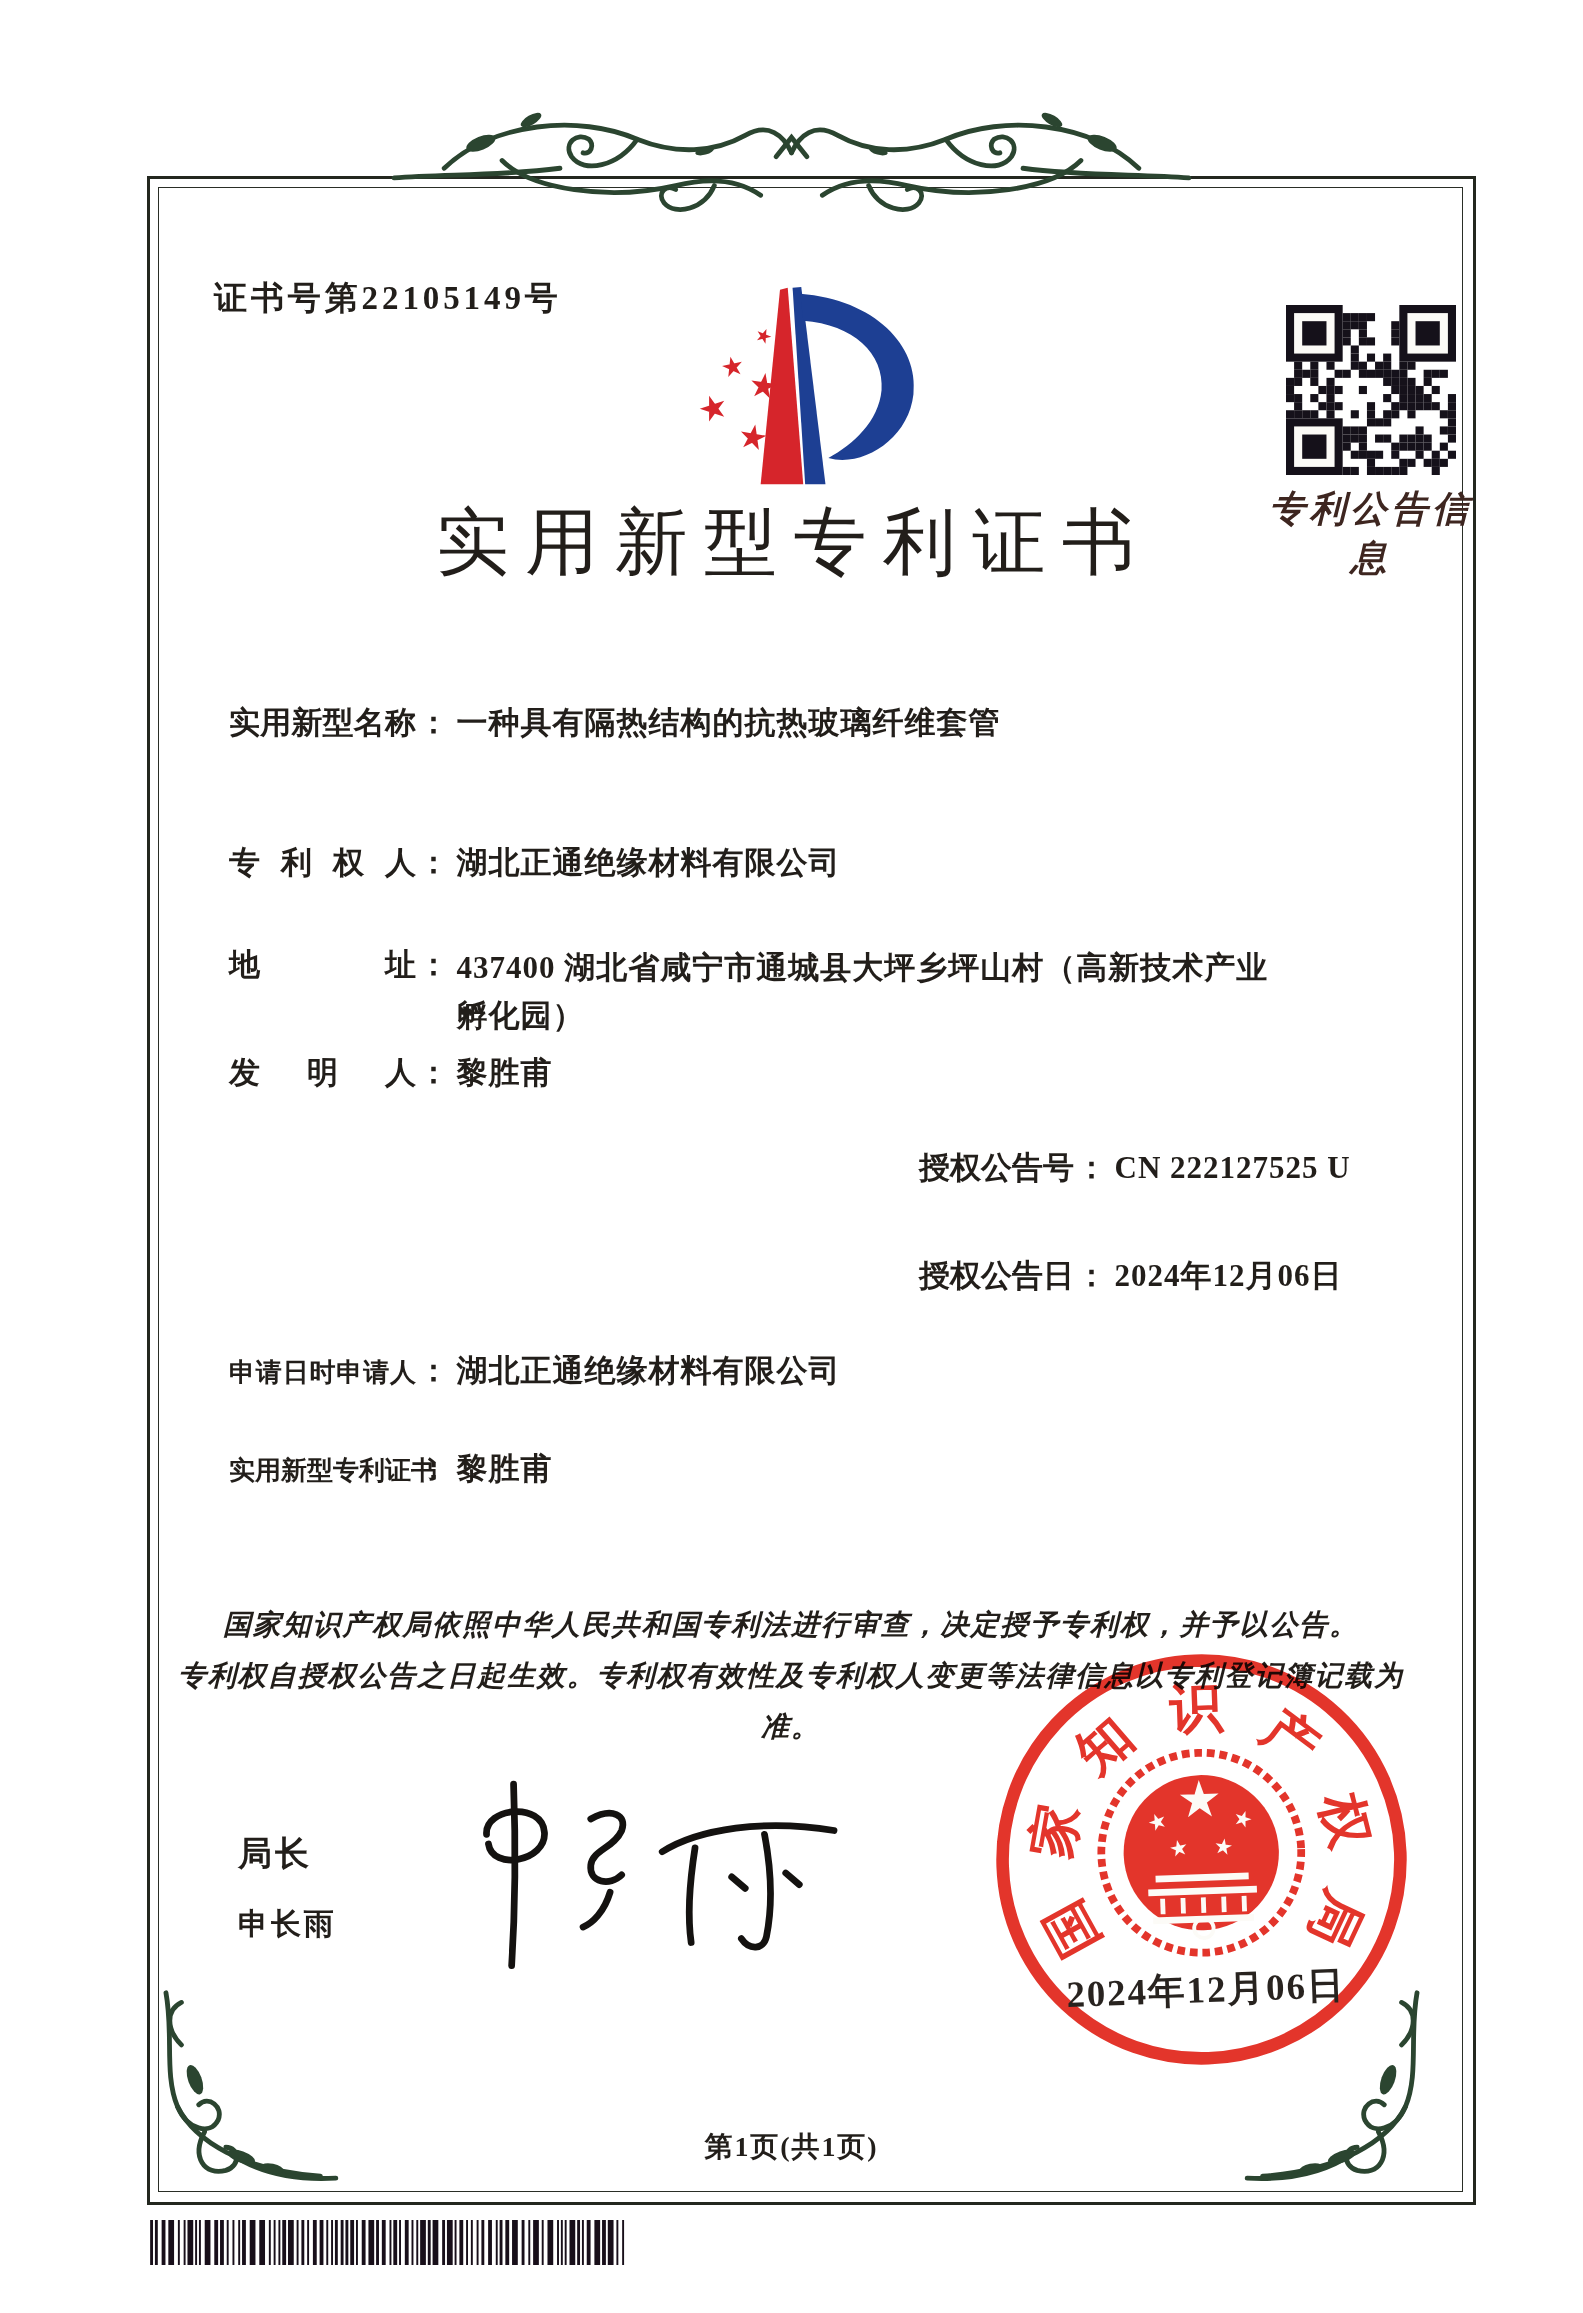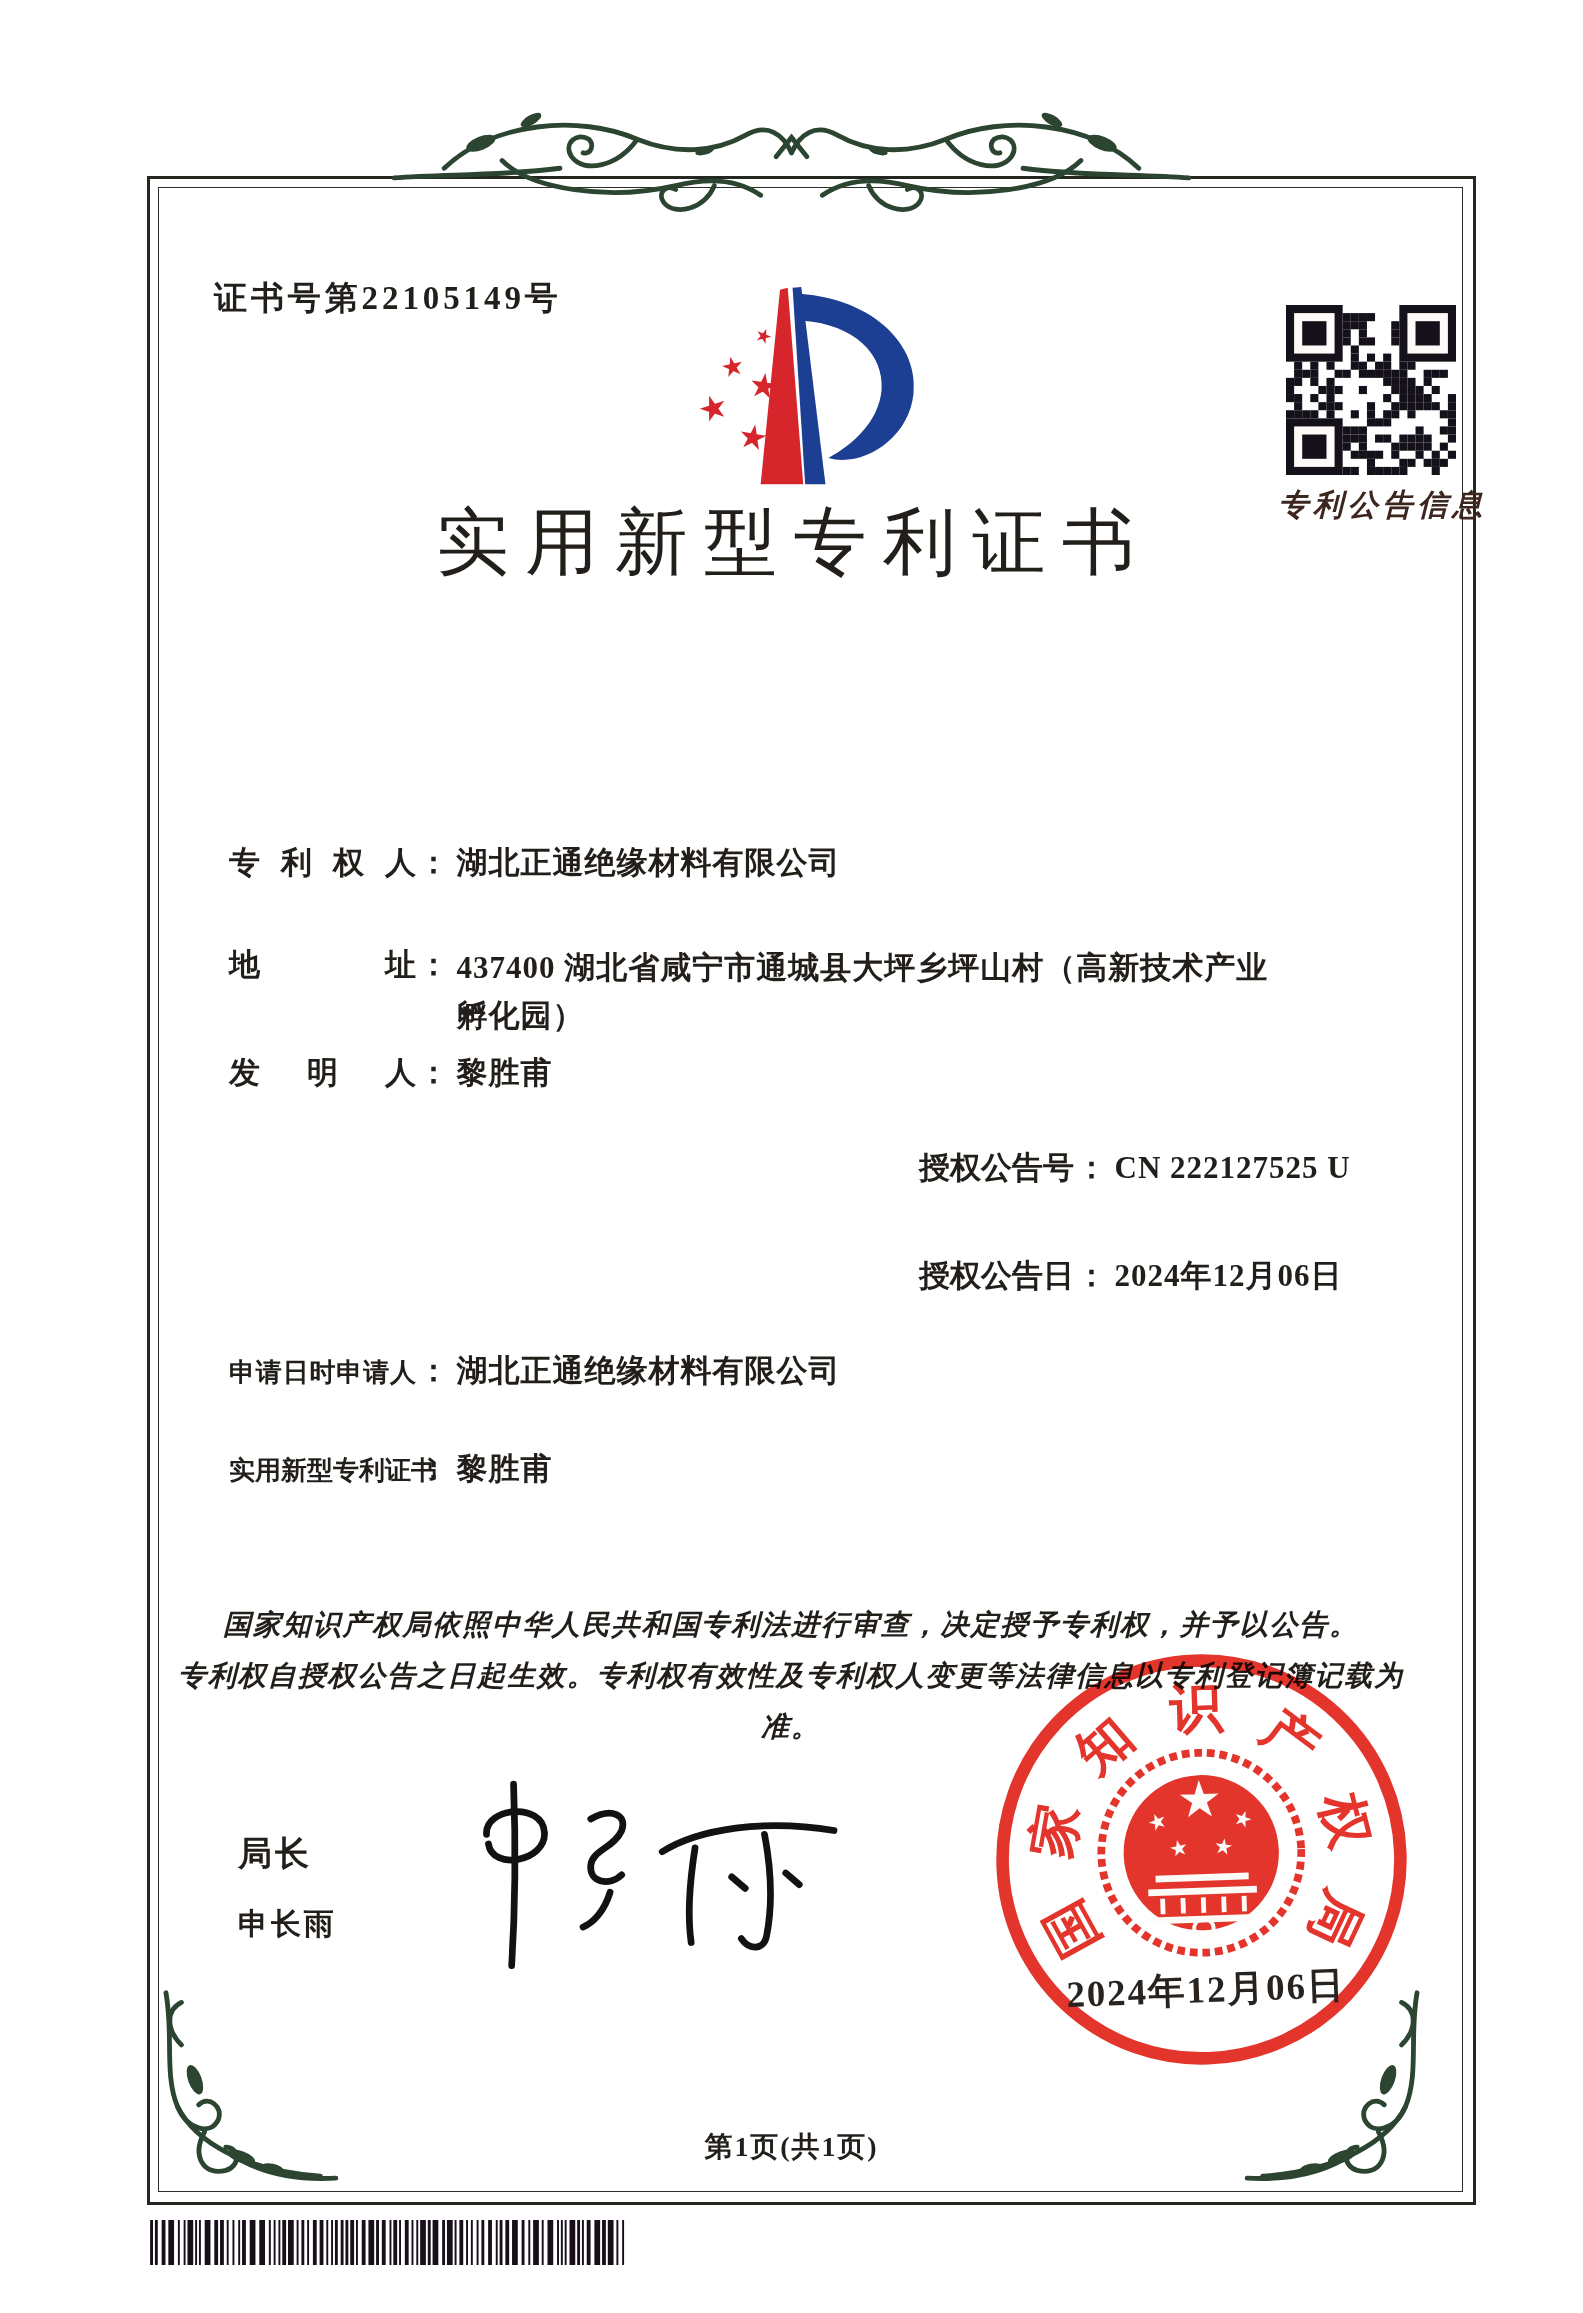--- a/index.html
+++ b/index.html
@@ -8,21 +8,21 @@
     background:#ffffff;overflow:hidden;
     font-family:"Liberation Serif","DejaVu Serif",serif;color:#221e1a;
   }
   .abs{position:absolute;}
   
   .frame-outer{left:147px;top:176px;width:1329px;height:2029px;border:3.9px solid #23271f;box-sizing:border-box;}
   .frame-inner{left:158px;top:187px;width:1305px;height:2005px;border:1.9px solid #2a2e26;box-sizing:border-box;}
   
   .cert-no{left:214px;top:276px;font-size:33px;font-weight:700;letter-spacing:3.9px;}
   .qr-wrap{left:1286px;top:305px;width:170px;height:170px;}
-  .qr-caption{left:1255px;top:485px;width:232px;text-align:right;font-size:30px;font-weight:700;font-style:italic;letter-spacing:4.8px;color:#3e2620;}
+  .qr-caption{left:1255px;top:485px;width:232px;text-align:center;font-size:36px;font-weight:700;font-style:italic;letter-spacing:4.8px;color:#3e2620;}
   .title{left:0;right:0;top:494px;text-align:center;font-size:73px;font-weight:400;letter-spacing:16.4px;padding-left:4px;}
   
   .row{left:229px;white-space:nowrap;font-size:31px;font-weight:600;}
   .row-r{left:919px;white-space:nowrap;font-size:31px;font-weight:600;}
   .flabel{display:inline-block;width:187px;text-align:justify;text-align-last:justify;vertical-align:baseline;}
   .flabel.compress{font-size:26px;}
   .fcolon{margin:0 7.7px 0 1.9px;}
   .fvalue{letter-spacing:1px;}
   .addr-lines{display:inline-block;vertical-align:top;letter-spacing:1px;line-height:48px;}
   
@@ -258,20 +258,23 @@
         <rect x="0" y="112" width="56" height="56"></rect>
           <rect x="8" y="120" width="40" height="40" fill="#fcfbf7"></rect>
           <rect x="16" y="128" width="24" height="24"></rect>
       </g>
     </svg>
   </div>
   <div class="abs qr-caption">专利公告信息</div>
 
   <div class="abs title">实用新型专利证书</div>
 
+  <div class="abs row" style="top:702px">
+    <span class="flabel">实用新型名称</span><span class="fcolon">：</span><span class="fvalue">一种具有隔热结构的抗热玻璃纤维套管</span>
+  </div>
 
   <div class="abs row" style="top:842px">
     <span class="flabel">专利权人</span><span class="fcolon">：</span><span class="fvalue">湖北正通绝缘材料有限公司</span>
   </div>
 
   <div class="abs row" style="top:944px">
     <span class="flabel">地址</span><span class="fcolon">：</span><span class="addr-lines"><span>437400 湖北省咸宁市通城县大坪乡坪山村（高新技术产业</span><br><span>孵化园）</span></span>
   </div>
 
   <div class="abs row" style="top:1052px">

